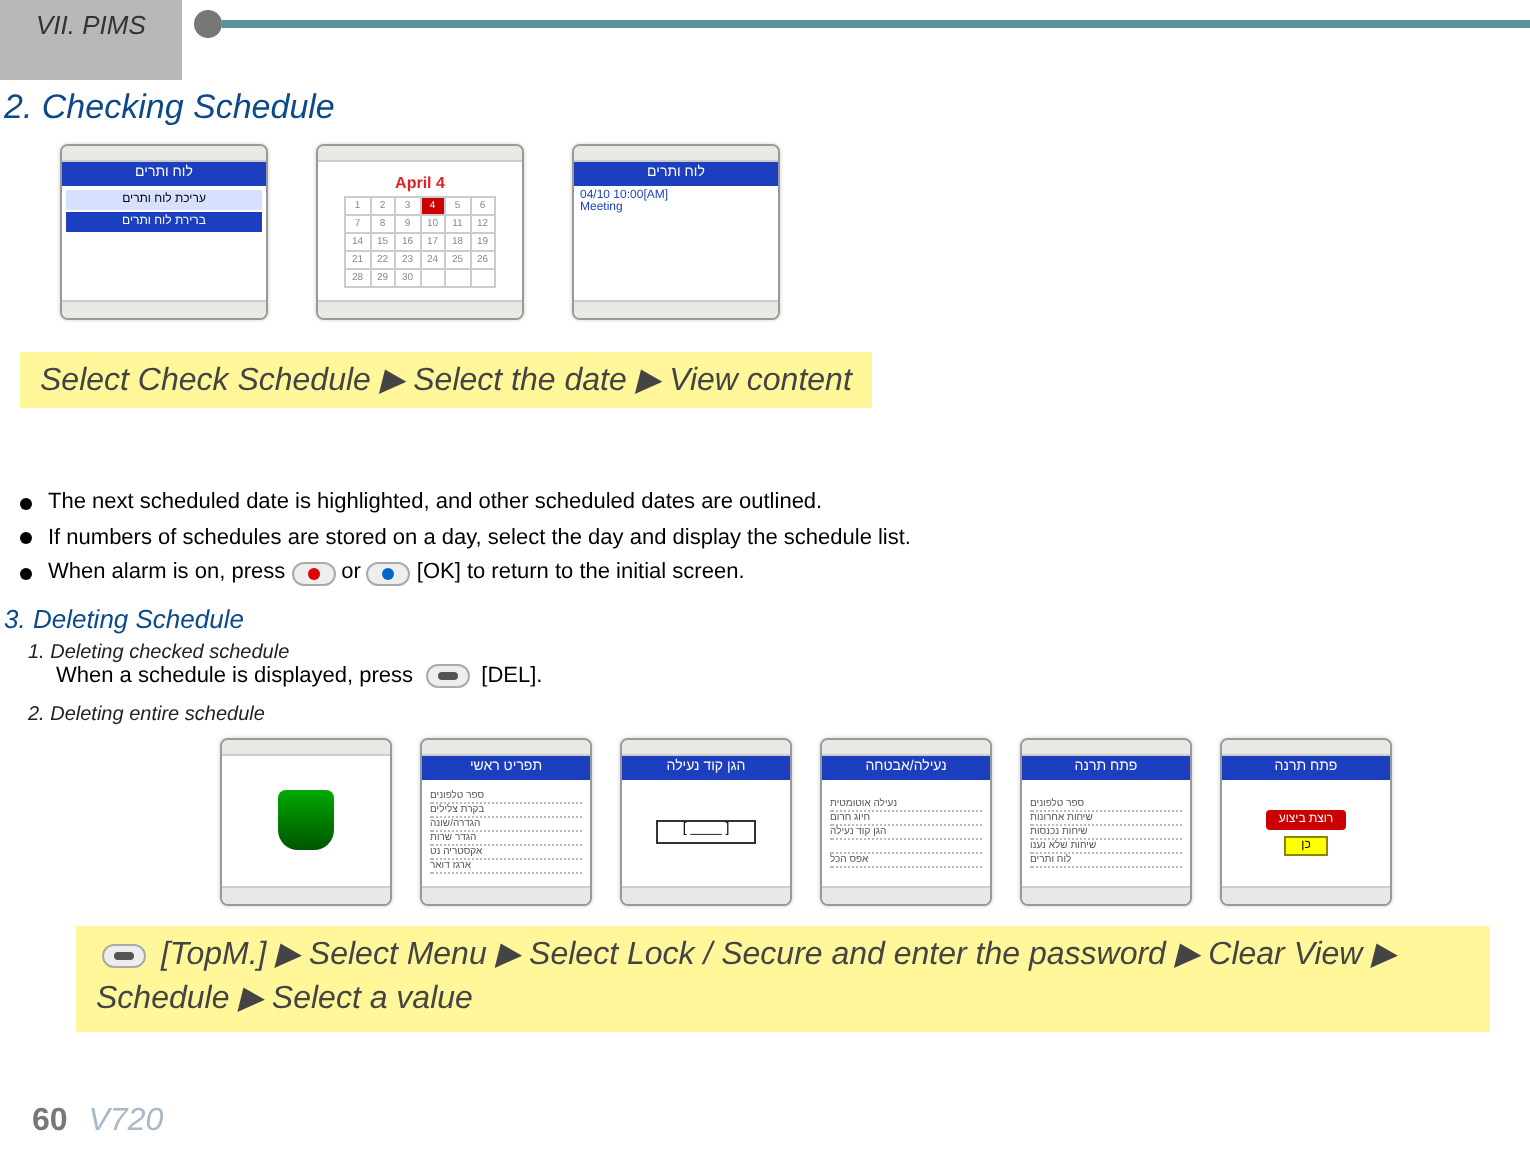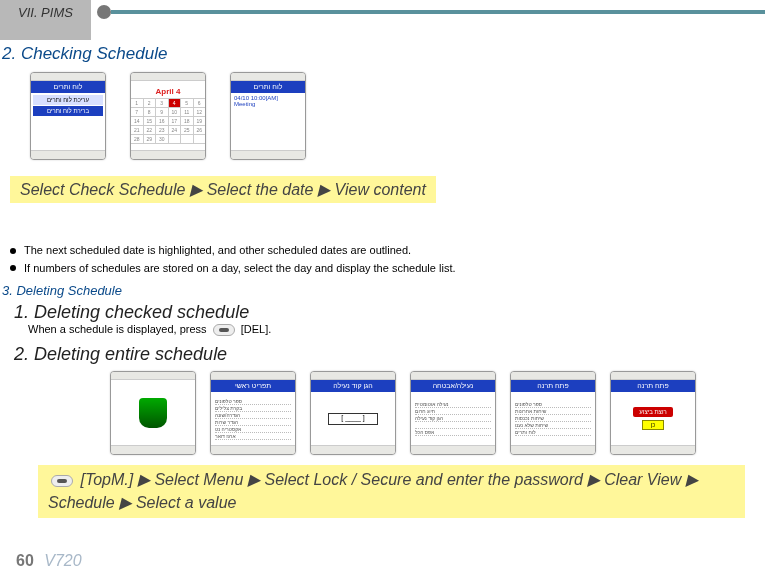--- a/index.html
+++ b/index.html
@@ -44,21 +44,21 @@
     font-size: 17px;
     margin: 20px 0 8px 2px;
   }
   .phone-row {
     display: flex;
     gap: 24px;
     margin-left: 30px;
     margin-bottom: 10px;
   }
   .phone {
-    width: 76px;
+    width: 104px;
     height: 88px;
     background: #f5f5f0;
     border: 1px solid #999;
     border-radius: 4px;
     box-shadow: 0 0 2px rgba(0,0,0,0.2);
     display: flex;
     flex-direction: column;
     overflow: hidden;
     font-size: 6px;
   }
@@ -143,21 +143,21 @@
     content:""; display:block; width:10px;height:4px;background:#555;border-radius:2px;margin:3px auto;
   }
   .subsec-title {
     color: #0b4a8a;
     font-style: italic;
     font-size: 13px;
     margin: 6px 0 4px 2px;
   }
   .sub-item {
     font-style: italic;
-    font-size: 18px;
+    font-size: 10px;
     margin-left: 14px;
     color: #222;
   }
   .sub-desc {
     font-size: 11px;
     margin-left: 28px;
     margin-bottom: 8px;
   }
   .phone-row.small .phone { width: 86px; height: 84px; }
   .phone-lines { width:100%; padding:2px; }
@@ -270,20 +270,28 @@
 
 <div class="bullets">
   <div>
       <span class="dot"></span>
       <span>The next scheduled date is highlighted, and other scheduled dates are outlined.</span>
     </div>
   <div>
       <span class="dot"></span>
       <span>If numbers of schedules are stored on a day, select the day and display the schedule list.</span>
     </div>
+  <div>
+    <span class="dot"></span>
+    <span>When alarm is on, press</span>
+    <span class="key-icon red"></span>
+    <span>or</span>
+    <span class="key-icon blue"></span>
+    <span>[OK] to return to the initial screen.</span>
+  </div>
 </div>
 
 <div class="subsec-title">3. Deleting Schedule</div>
 
 <div class="sub-item">1. Deleting checked schedule</div>
 <div class="sub-desc">
   <span>When a schedule is displayed, press</span>
   <span class="key-icon gray"></span>
   <span>[DEL].</span>
 </div>

